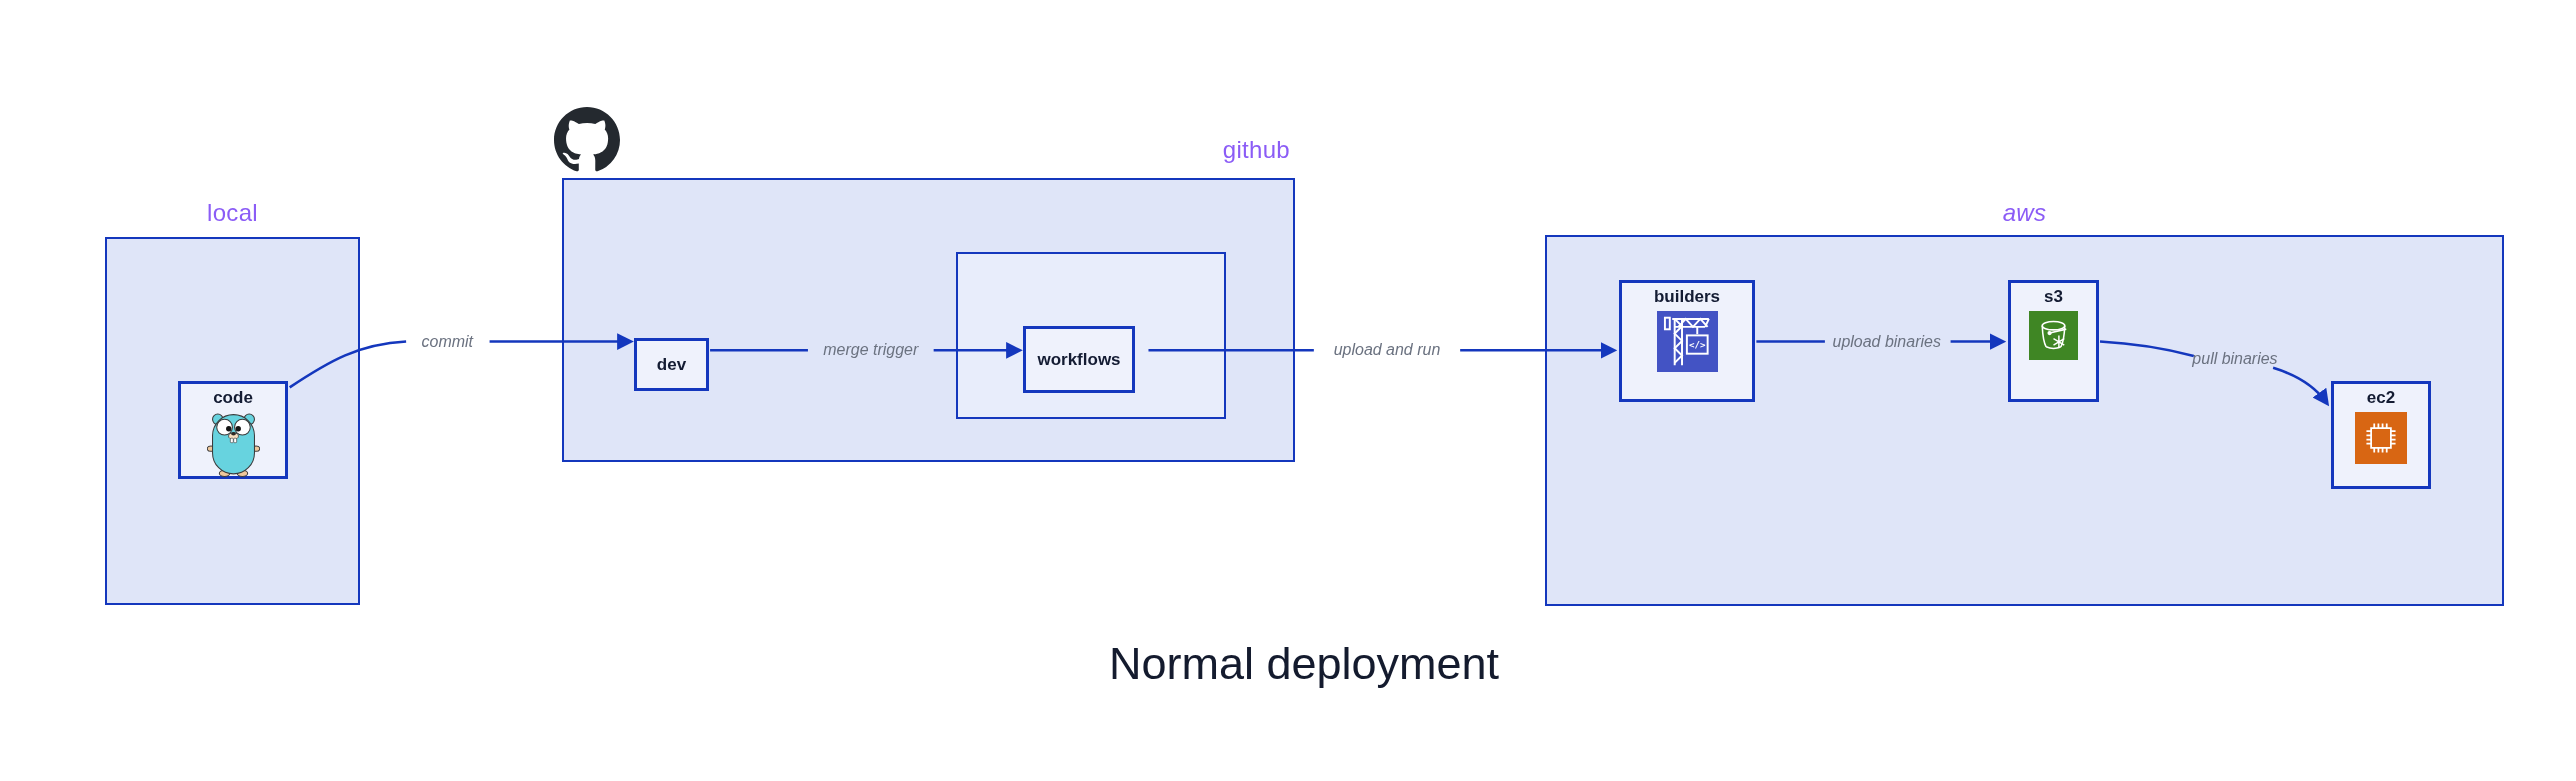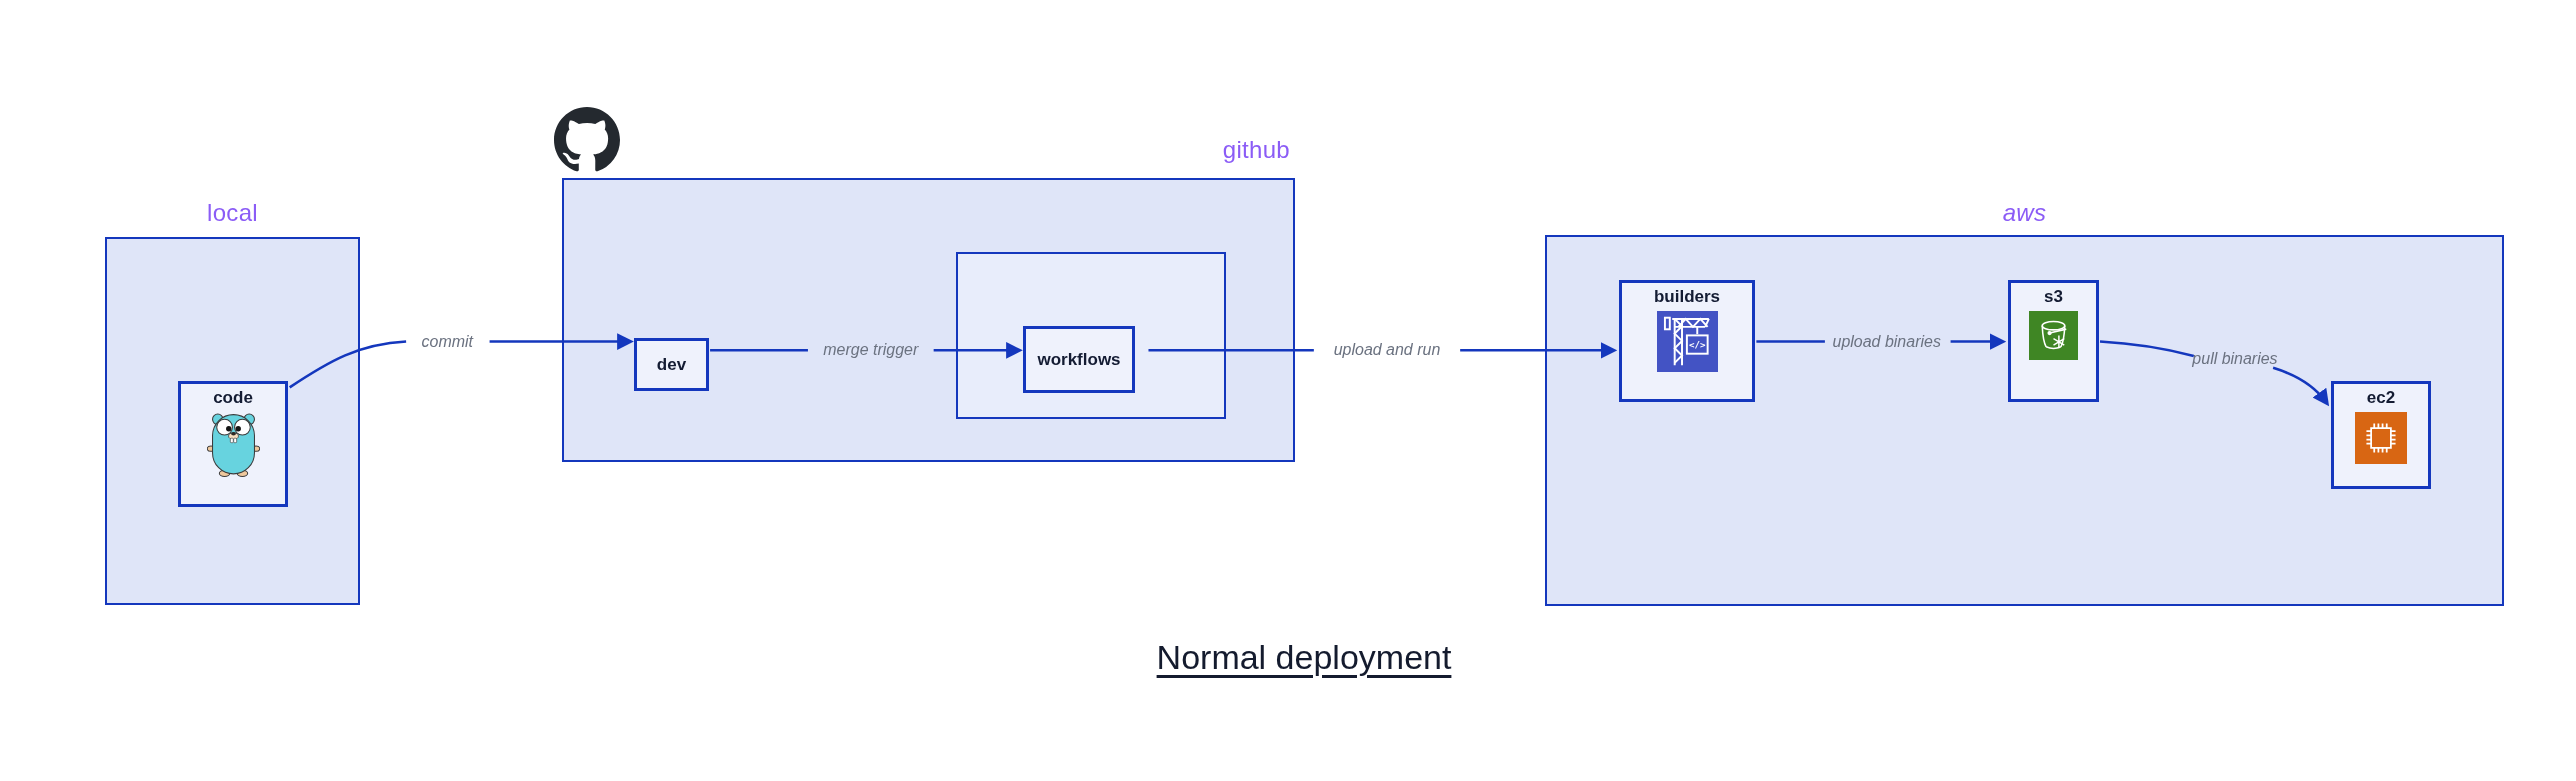--- a/index.html
+++ b/index.html
@@ -50,23 +50,22 @@
     margin-top: 4.1px;
   }
   .leaf-box.center-label .leaf-label { margin-top: 0; }
   .icon-wrap { margin-top: 4.1px; line-height: 0; }
 
   .page-title {
     position: absolute;
     left: 1304px;
     top: 638px;
     transform: translateX(-50%);
-    font-size: 34px;
+    font-size: 45px;
     color: #141b2e;
-    text-decoration: underline;
     text-decoration-thickness: 2.6px;
     text-underline-offset: 6.2px;
     white-space: nowrap;
   }
 
   svg.arrow-layer {
     position: absolute;
     left: 0; top: 0;
     width: 2604px;
     height: 781px;
@@ -99,21 +98,21 @@
 <div class="inner-box" style="left:956px; top:252px; width:270px; height:167px;"></div>
 
 <div class="container-box" style="left:1545px; top:235px; width:959px; height:371px;"></div>
 
 <div class="abs" style="left:554px; top:107px; width:66px; height:66px; line-height:0;">
   <svg width="66" height="66" viewBox="0 0 16 16" aria-hidden="true">
     <path fill="#24292f" d="M8 0C3.58 0 0 3.58 0 8c0 3.54 2.29 6.53 5.47 7.59.4.07.55-.17.55-.38 0-.19-.01-.82-.01-1.49-2.01.37-2.53-.49-2.69-.94-.09-.23-.48-.94-.82-1.13-.28-.15-.68-.52-.01-.53.63-.01 1.08.58 1.23.82.72 1.21 1.87.87 2.33.66.07-.52.28-.87.51-1.07-1.78-.2-3.64-.89-3.64-3.95 0-.87.31-1.59.82-2.15-.08-.2-.36-1.02.08-2.12 0 0 .67-.21 2.2.82.64-.18 1.32-.27 2-.27s1.36.09 2 .27c1.53-1.04 2.2-.82 2.2-.82.44 1.1.16 1.92.08 2.12.51.56.82 1.27.82 2.15 0 3.07-1.87 3.75-3.65 3.95.29.25.54.73.54 1.48 0 1.07-.01 1.93-.01 2.2 0 .21.15.46.55.38A8.01 8.01 0 0 0 16 8c0-4.42-3.58-8-8-8z"></path>
   </svg>
 </div>
 
-<div class="leaf-box" style="left:178px; top:381px; width:110px; height:126px;">
+<div class="leaf-box" style="left:178px; top:381px; width:110px; height:98px;">
   <div class="leaf-label">code</div>
   <div class="icon-wrap">
     <svg width="53" height="65" viewBox="0 0 100 124">
       <g stroke="#3c3c3c" stroke-width="2">
         <circle cx="20" cy="14" r="10" fill="#67d3df"></circle>
         <circle cx="80" cy="14" r="10" fill="#67d3df"></circle>
         <ellipse cx="7" cy="70" rx="7" ry="5" fill="#efc89c"></ellipse>
         <ellipse cx="93" cy="70" rx="7" ry="5" fill="#efc89c"></ellipse>
         <ellipse cx="33" cy="117" rx="10" ry="6" fill="#efc89c"></ellipse>
         <ellipse cx="67" cy="117" rx="10" ry="6" fill="#efc89c"></ellipse>

